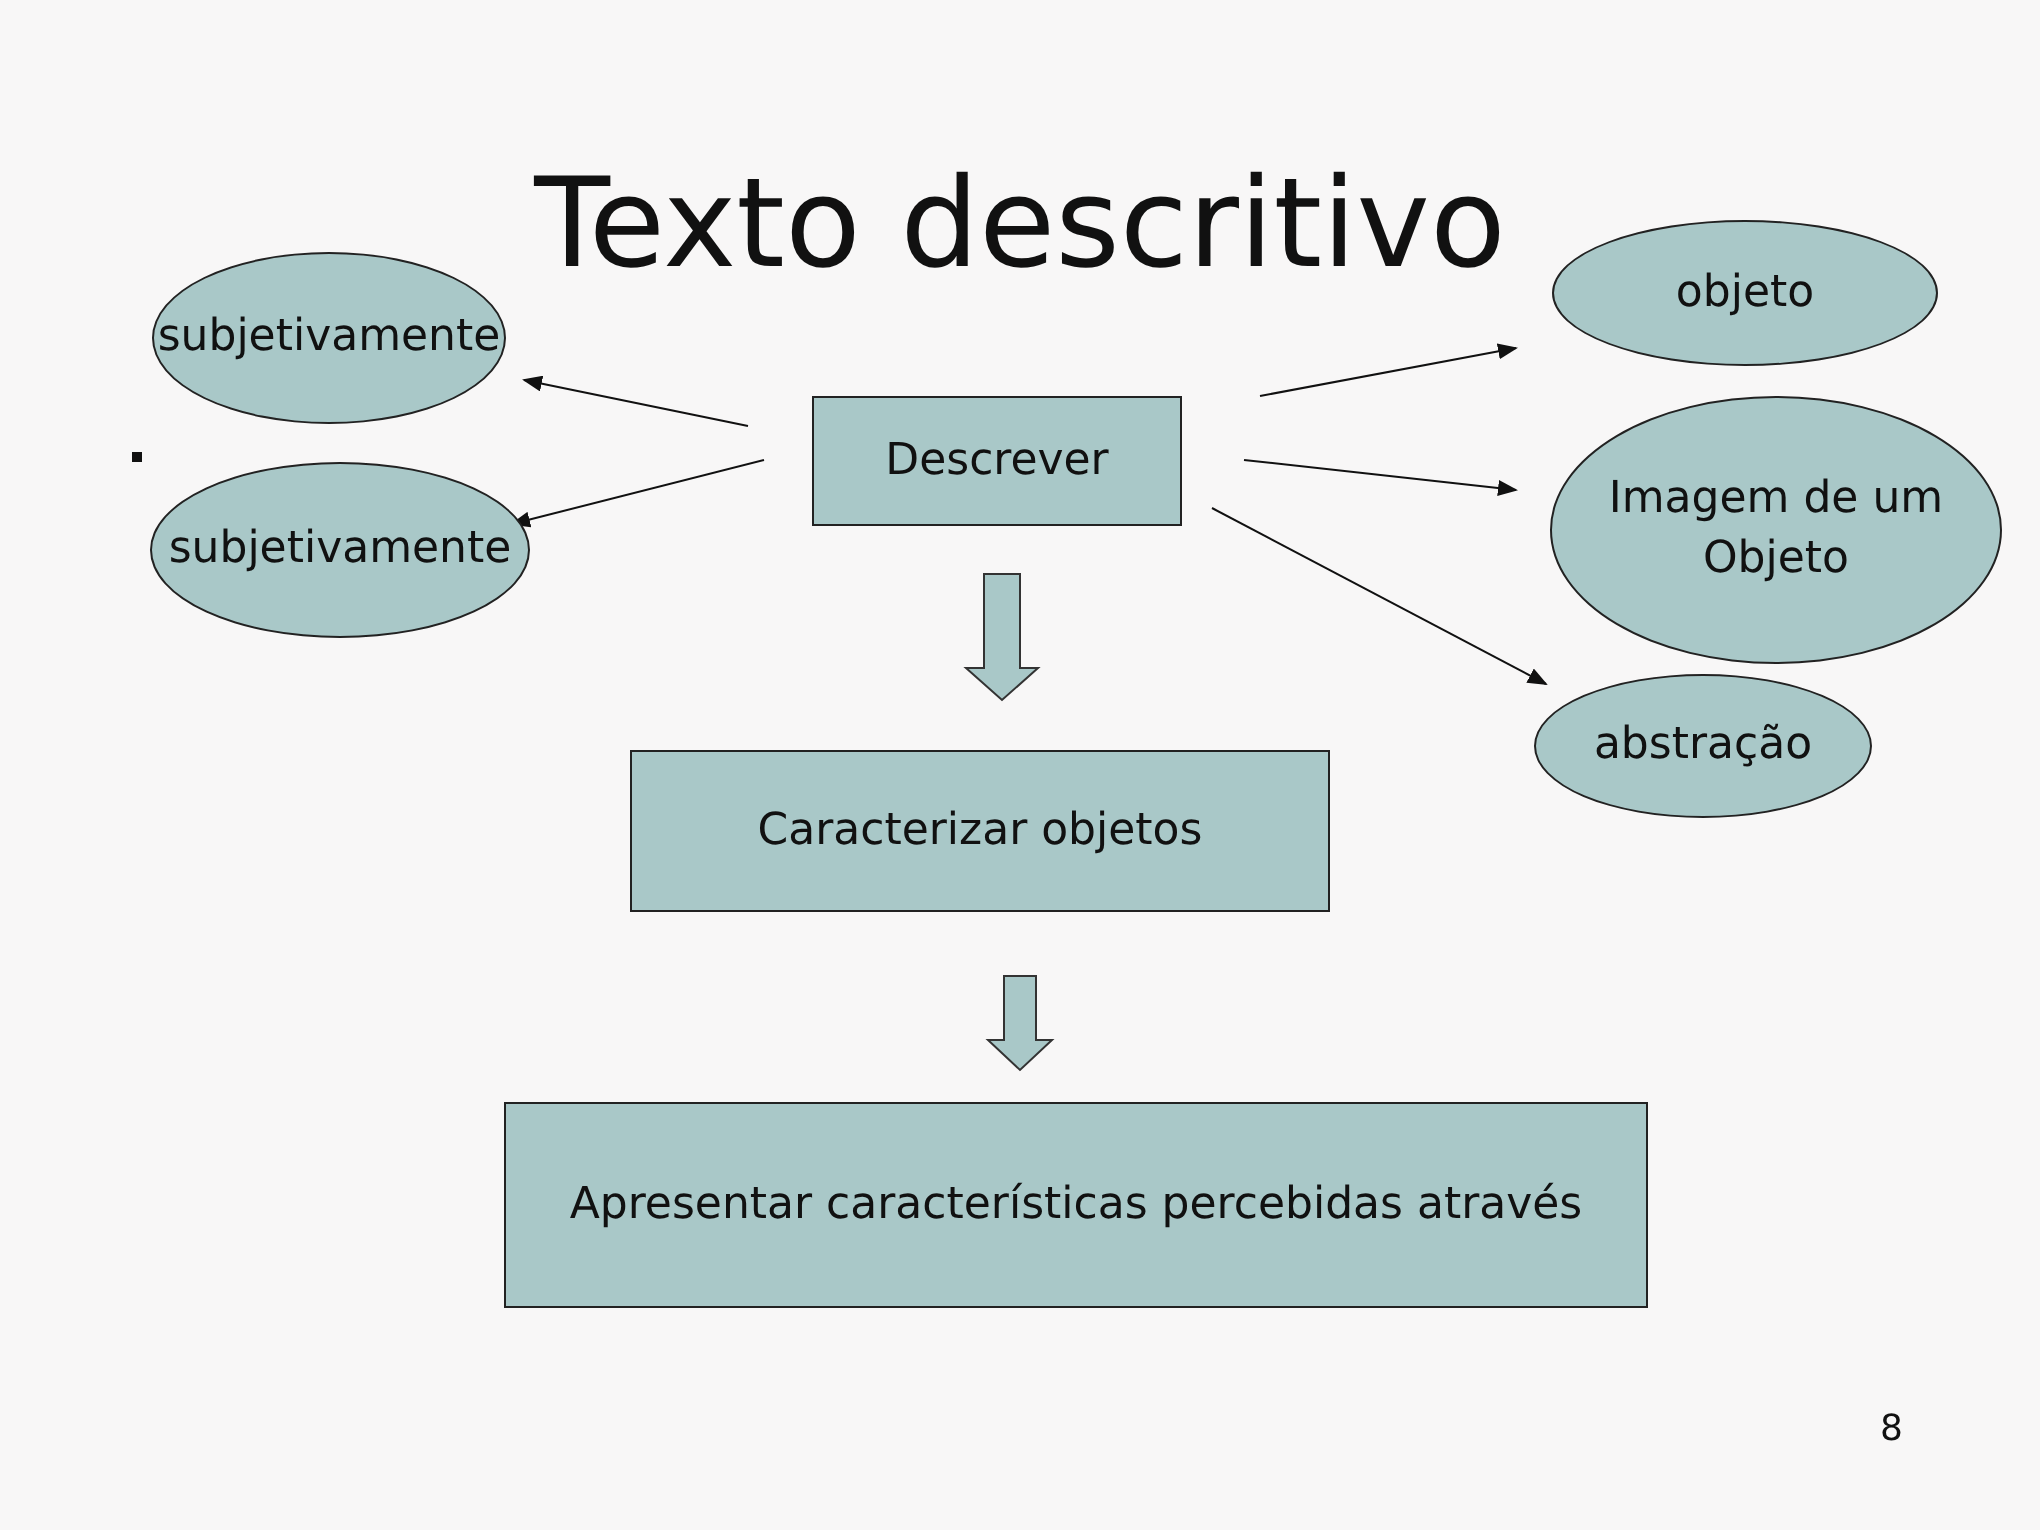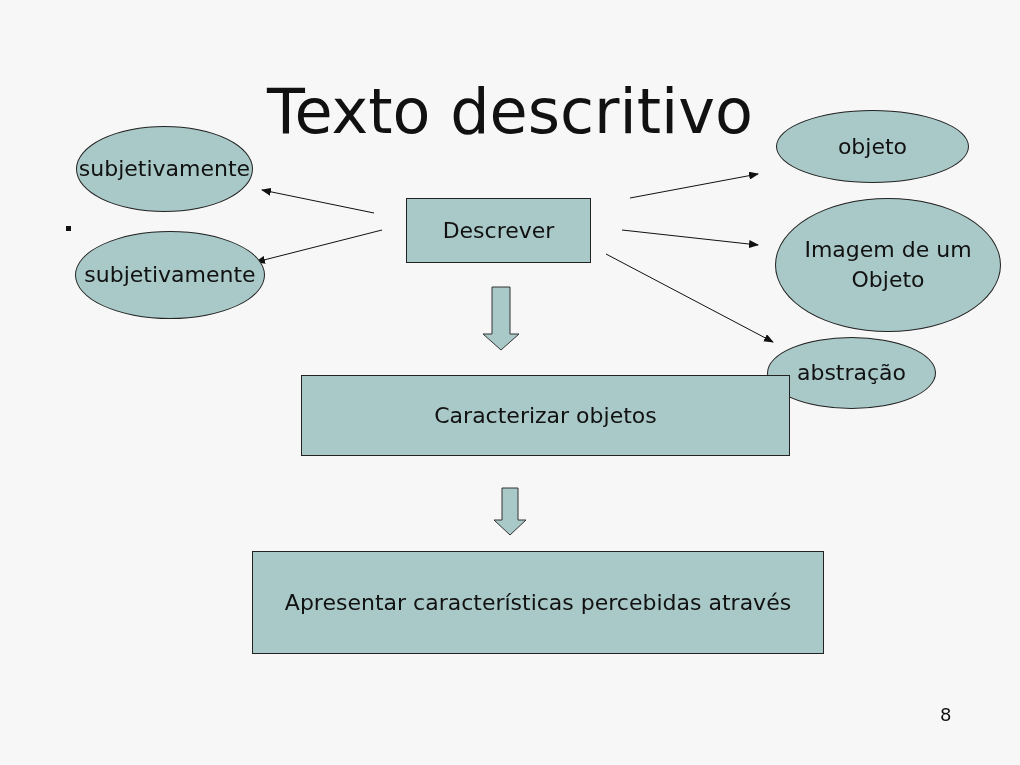--- a/index.html
+++ b/index.html
@@ -62,21 +62,21 @@
   <span>objeto</span>
 </div>
 <div class="shape ellipse" style="left:775px; top:198px; width:226px; height:134px; flex-direction:column; line-height:30px;">
   <span>Imagem de um</span>
   <span>Objeto</span>
 </div>
 <div class="shape ellipse" style="left:767px; top:337px; width:169px; height:72px;">
   <span>abstração</span>
 </div>
 
-<div class="shape" style="left:301px; top:375px; width:489px; height:81px;">
+<div class="shape" style="left:315px; top:375px; width:350px; height:81px;">
   <span>Caracterizar objetos</span>
 </div>
 
 <div class="shape" style="left:252px; top:551px; width:572px; height:103px; flex-direction:column; overflow:visible;">
   <span style="white-space:nowrap;">Apresentar características percebidas através</span>
 </div>
 
 <div class="page-num">8</div>
 
 </body></html>

